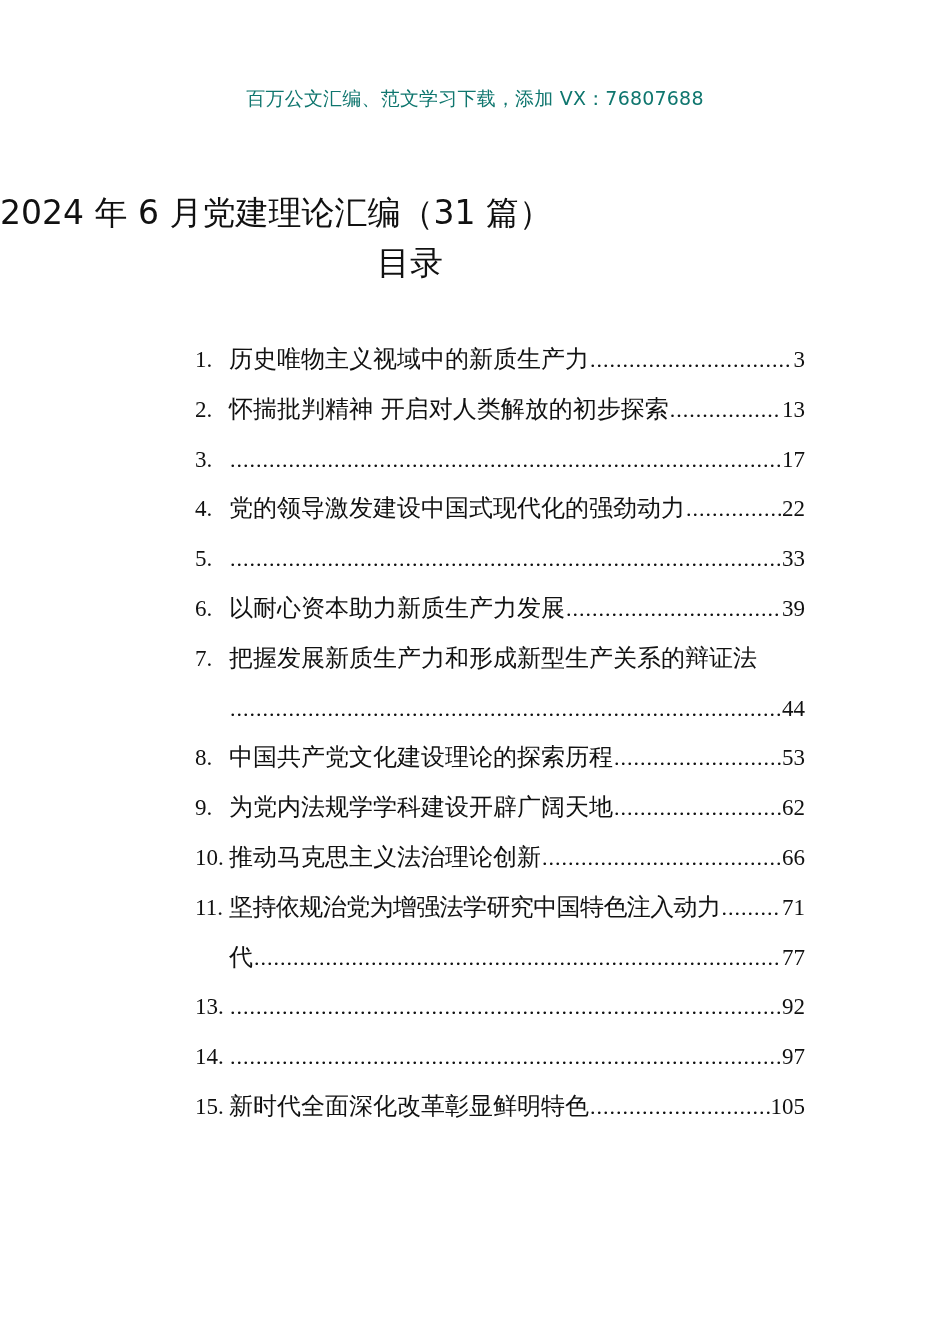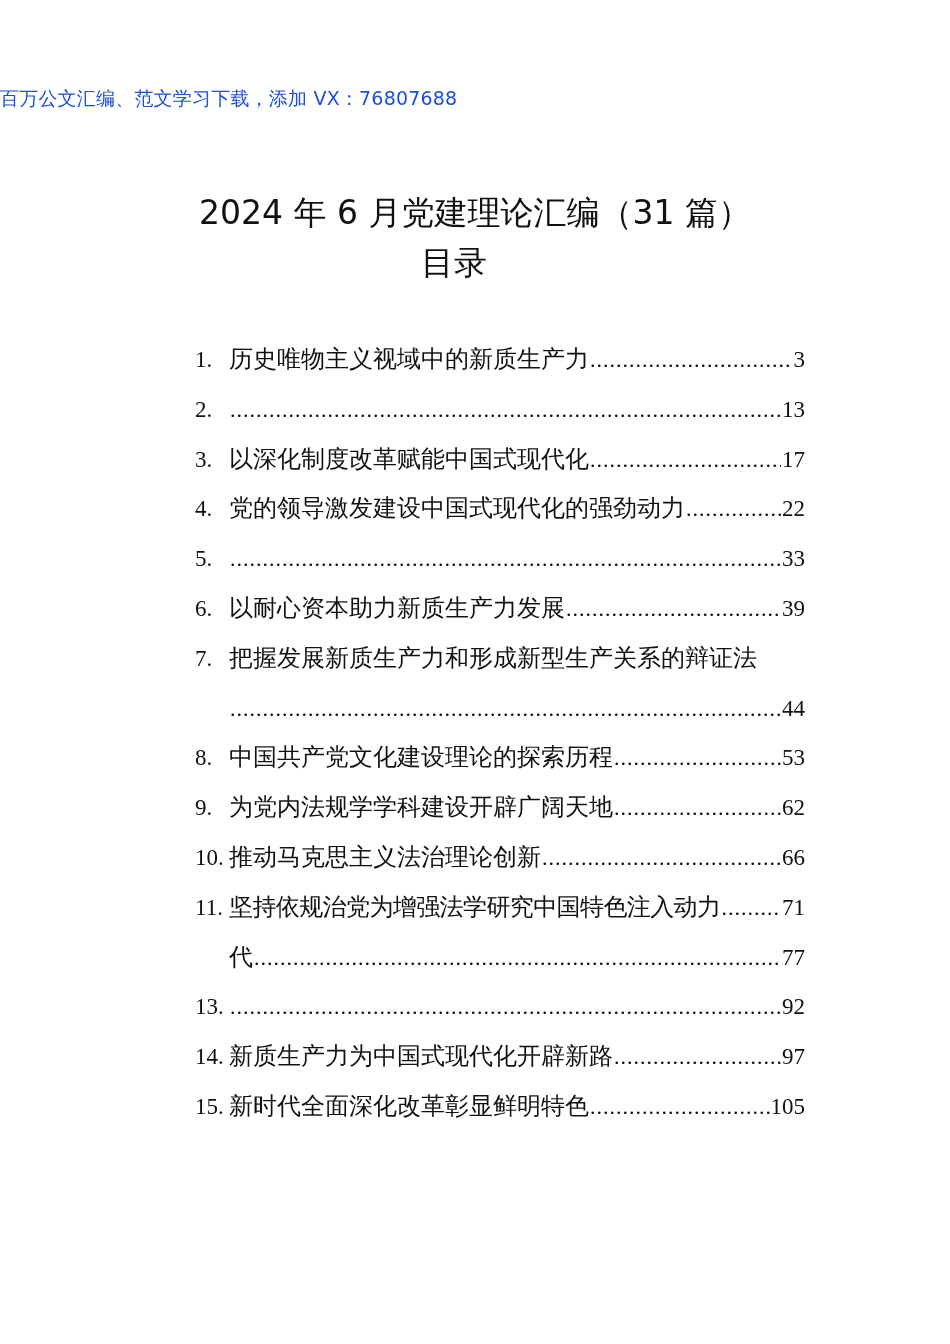--- a/index.html
+++ b/index.html
@@ -1,23 +1,23 @@
 <!DOCTYPE html>
 <html><head>
 <meta charset="utf-8">
 <style>
   html, body { margin: 0; padding: 0; background: #ffffff; }
   body { width: 950px; height: 1344px; position: relative; overflow: hidden;
          font-family: "DejaVu Sans", "Liberation Sans", sans-serif; color: #111; }
-  .banner { position: absolute; top: 86px; left: 0; width: 950px; 
-            color: #1d4ed8; font-size: 19px; letter-spacing: 0.2px; }
-  .title { position: absolute; top: 188px; left: 0; width: 950px; text-align: center;
+  .banner { position: absolute; top: 86px; left: 0; width: 950px; text-align: center;
+            color: #0f766e; font-size: 19px; letter-spacing: 0.2px; }
+  .title { position: absolute; top: 188px; left: 0; width: 950px; text-align: left;
            font-size: 33px; line-height: 50px; color: #111; }
   .subtitle { position: absolute; top: 238px; left: 0; width: 820px; text-align: center;
-              font-size: 33px; line-height: 50px; color: #111; margin-left: 44px; }
+              font-size: 33px; line-height: 50px; color: #111; }
   .toc { position: absolute; top: 335px; left: 195px; width: 610px; }
   .row { display: flex; align-items: baseline; height: 49.8px; font-size: 24px; line-height: 49.8px; }
   .num { width: 34px; flex: 0 0 34px; font-family: "Liberation Serif", serif; font-size: 23px; }
   .text { white-space: nowrap; }
   .leader { flex: 1 1 auto; overflow: hidden; white-space: nowrap; font-family: "Liberation Serif", serif;
             font-size: 22px; letter-spacing: 1px; margin: 0 1px; }
   .leader::before { content: "........................................................................................................................................................"; }
   .page { font-family: "Liberation Serif", serif; font-size: 23px; text-align: right; }
   .cont { padding-left: 34px; }
 </style>
@@ -30,26 +30,26 @@
 
 <div class="toc">
   <div class="row">
     <span class="num">1.</span>
     <span class="text">历史唯物主义视域中的新质生产力</span>
     <span class="leader"></span>
     <span class="page">3</span>
   </div>
   <div class="row">
     <span class="num">2.</span>
+    <span class="text">怀揣批判精神 开启对人类解放的初步探索</span>
     <span class="leader"></span>
     <span class="page">13</span>
   </div>
   <div class="row">
     <span class="num">3.</span>
-    <span class="text">以深化制度改革赋能中国式现代化</span>
     <span class="leader"></span>
     <span class="page">17</span>
   </div>
   <div class="row">
     <span class="num">4.</span>
     <span class="text">党的领导激发建设中国式现代化的强劲动力</span>
     <span class="leader"></span>
     <span class="page">22</span>
   </div>
   <div class="row">
@@ -100,21 +100,20 @@
     <span class="leader"></span>
     <span class="page">77</span>
   </div>
   <div class="row">
     <span class="num">13.</span>
     <span class="leader"></span>
     <span class="page">92</span>
   </div>
   <div class="row">
     <span class="num">14.</span>
-    <span class="text">新质生产力为中国式现代化开辟新路</span>
     <span class="leader"></span>
     <span class="page">97</span>
   </div>
   <div class="row">
     <span class="num">15.</span>
     <span class="text">新时代全面深化改革彰显鲜明特色</span>
     <span class="leader"></span>
     <span class="page">105</span>
   </div>
 </div>

